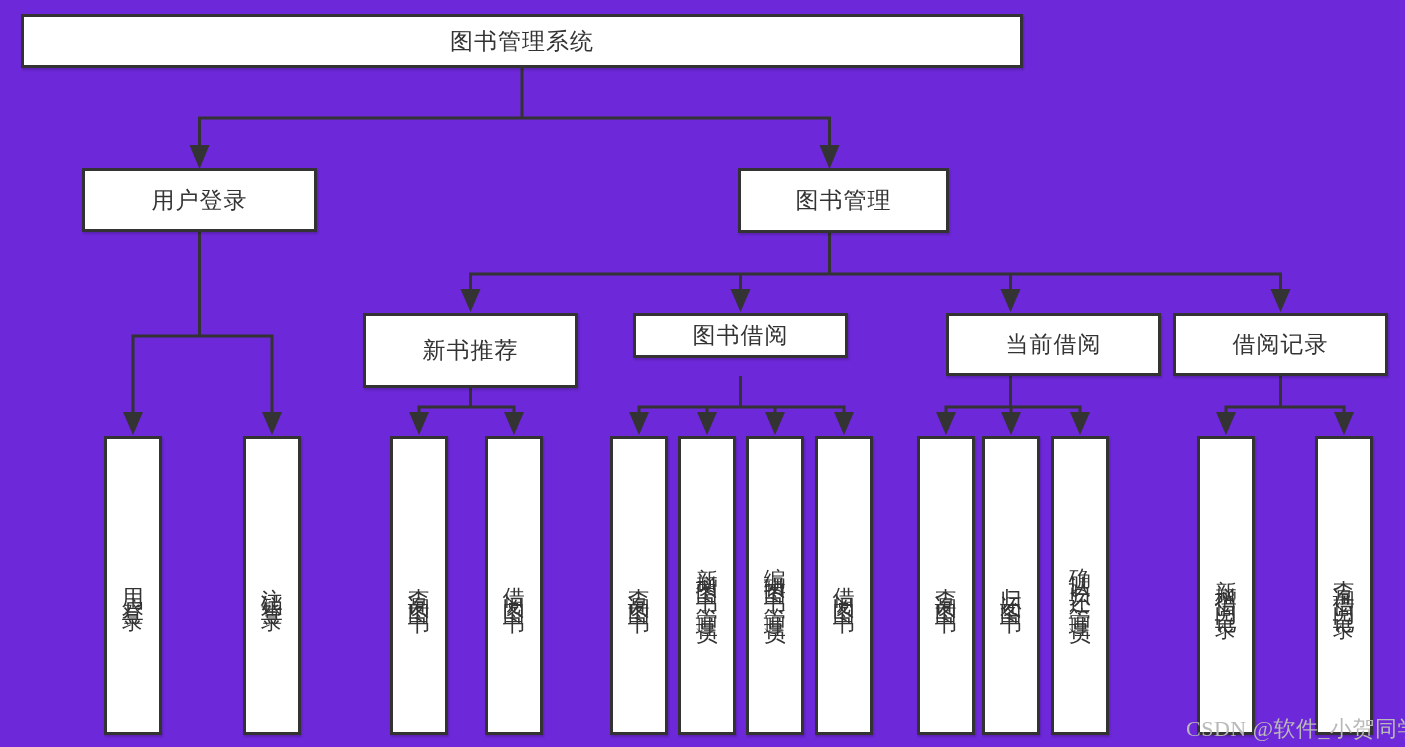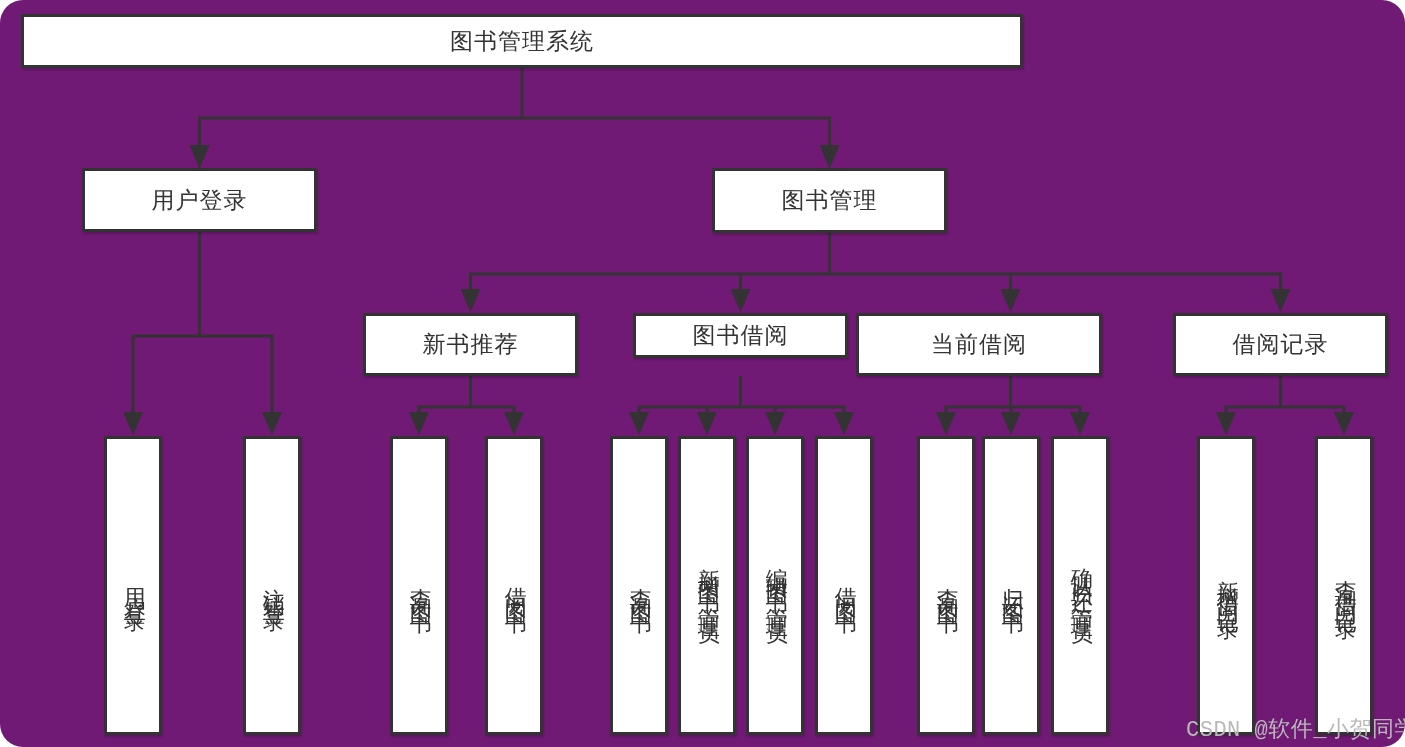--- a/index.html
+++ b/index.html
@@ -1,23 +1,22 @@
 <!DOCTYPE html>
 <html><head>
 <meta charset="utf-8">
 <style>
   html,body{margin:0;padding:0;background:#ffffff;}
   .stage{
     position:relative;
     width:1405px;height:747px;
-    background:#701a75;
-    font-family:Liberation Mono, monospace;
+    background:#6d28d9;
+    font-family:Liberation Serif, serif;
     color:#333333;
     overflow:hidden;
-    border-radius:23px;
   }
   .connector-layer{position:absolute;left:0;top:0;width:1405px;height:747px;}
   .connector-layer path{stroke:#333333;stroke-width:3;fill:none;}
   .connector-layer polygon{fill:#333333;stroke:none;}
   .node{
     position:absolute;
     background:#ffffff;
     border:3px solid #333333;
     box-sizing:border-box;
     display:flex;align-items:center;justify-content:center;
@@ -93,25 +92,25 @@
     <g>
       <path d="M1280.5,376 V407 M1226,414 V407 H1344 V414"></path>
       <polygon points="1216,412 1236,412 1226,435"></polygon>
       <polygon points="1334,412 1354,412 1344,435"></polygon>
     </g>
   </svg>
 
   <div class="node hnode" style="left:21px;top:14px;width:1002px;height:54px">图书管理系统</div>
 
   <div class="node hnode" style="left:82px;top:168px;width:235px;height:64px">用户登录</div>
-  <div class="node hnode" style="left:712px;top:168px;width:235px;height:65px">图书管理</div>
+  <div class="node hnode" style="left:738px;top:168px;width:211px;height:65px">图书管理</div>
 
-  <div class="node hnode" style="left:363px;top:313px;width:215px;height:63px">新书推荐</div>
+  <div class="node hnode" style="left:363px;top:313px;width:215px;height:75px">新书推荐</div>
   <div class="node hnode" style="left:633px;top:313px;width:215px;height:45px">图书借阅</div>
-  <div class="node hnode" style="left:856px;top:313px;width:246px;height:63px">当前借阅</div>
+  <div class="node hnode" style="left:946px;top:313px;width:215px;height:63px">当前借阅</div>
   <div class="node hnode" style="left:1173px;top:313px;width:215px;height:63px">借阅记录</div>
 
   <div class="node vnode" style="left:104px;top:436px;width:58px;height:299px">
     <span>用户登录</span>
   </div>
   <div class="node vnode" style="left:243px;top:436px;width:58px;height:299px">
     <span>注销登录</span>
   </div>
 
   <div class="node vnode" style="left:390px;top:436px;width:58px;height:299px">

